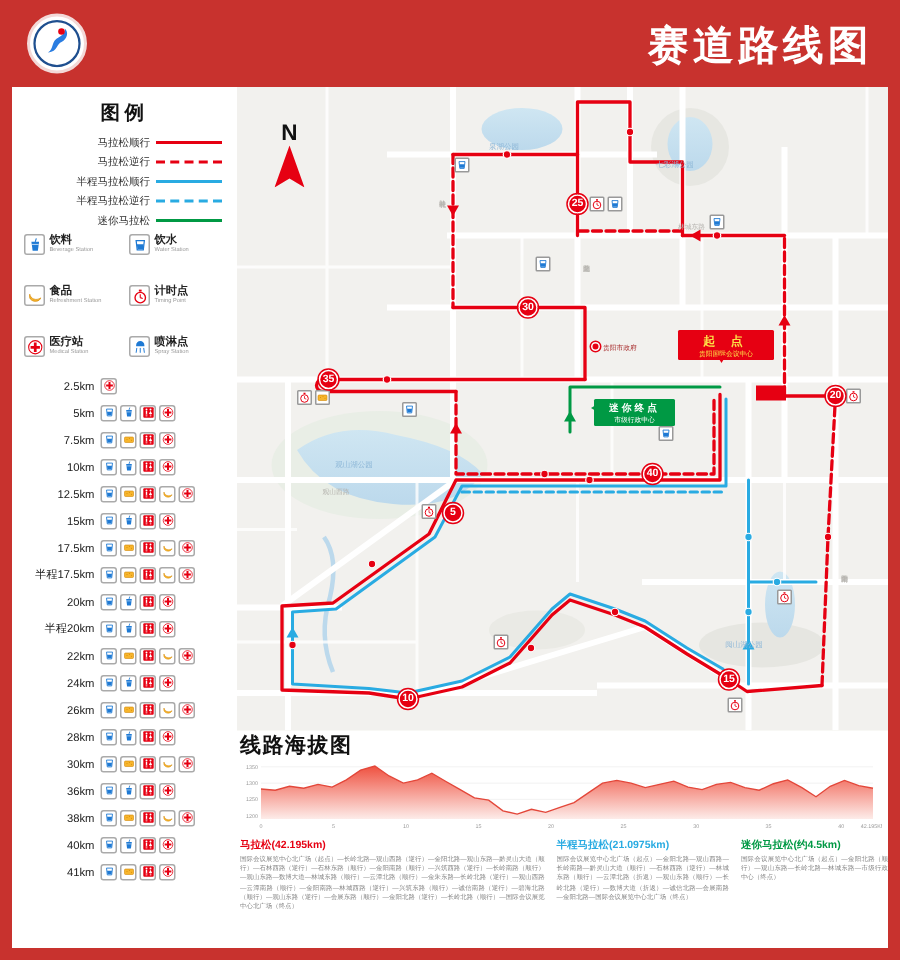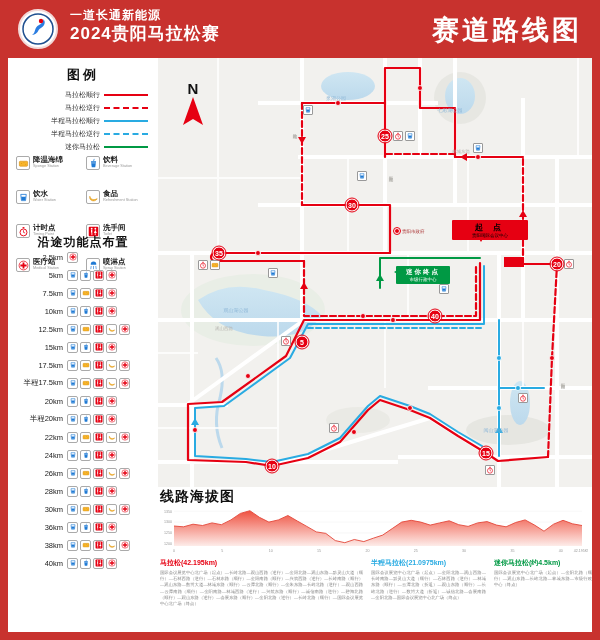--- a/index.html
+++ b/index.html
@@ -39,21 +39,21 @@
   
   #map{position:absolute;left:150px;top:0;width:434px;height:429px;background:#f2f1ee;overflow:hidden;}
   #map-svg{position:absolute;left:0;top:0;}
   .kmm{position:absolute;width:13px;height:13px;border-radius:50%;background:var(--route-red);border:1px solid #fff;outline:1px solid var(--route-red);color:#fff;font-size:7px;font-weight:bold;display:flex;align-items:center;justify-content:center;transform:translate(-50%,-50%);z-index:5;}
   .mic{position:absolute;width:10px;height:10px;background:#fff;border:1px solid #999;border-radius:1px;display:flex;align-items:center;justify-content:center;transform:translate(-50%,-50%);z-index:4;}
   .lakelbl{position:absolute;color:#8fb8d8;font-size:5px;transform:translate(-50%,-50%);white-space:nowrap;z-index:2;}
   .roadlbl{position:absolute;color:#b5b3ae;font-size:4.5px;transform:translate(-50%,-50%);white-space:nowrap;z-index:2;}
   .roadlbl.v{writing-mode:vertical-rl;}
   #compass{position:absolute;left:22px;top:22px;width:26px;text-align:center;z-index:6;}
   #compass .n{font-size:15px;font-weight:bold;color:#111;}
-  #start-box{position:absolute;left:294px;top:162px;width:76px;background:var(--route-red);color:#000000;text-align:center;padding:2px 18px;border-radius:1px;z-index:7;}
+  #start-box{position:absolute;left:294px;top:162px;width:64px;background:var(--route-red);color:#fde047;text-align:center;padding:2px 2px;border-radius:1px;z-index:7;}
   #start-box .l1{font-size:8px;font-weight:bold;letter-spacing:4px;}
   #start-box .l2{font-size:4.5px;}
   #start-box:after{content:"";position:absolute;left:26px;bottom:-5px;border:3px solid transparent;border-top:5px solid var(--route-red);}
   #mini-box{position:absolute;left:238px;top:208px;width:54px;background:var(--route-green);color:#fff;text-align:center;padding:2px 1px;border-radius:1px;z-index:7;}
   #mini-box .l1{font-size:6.5px;font-weight:bold;letter-spacing:2px;}
   #mini-box .l2{font-size:4.5px;}
   #mini-box:before{content:"";position:absolute;left:-5px;top:3px;border:3px solid transparent;border-right:5px solid var(--route-green);}
   #gate{position:absolute;left:346px;top:199px;width:20px;height:10px;background:var(--route-red);z-index:6;}
   #poi{position:absolute;left:236px;top:170px;z-index:6;display:flex;align-items:center;gap:2px;}
   #poi .dot{width:6px;height:6px;border-radius:50%;background:var(--route-red);border:1px solid #fff;outline:1px solid var(--route-red);}
@@ -125,24 +125,20 @@
 <div id="poster">
 
   <div id="header">
     <div id="logo">
       <svg viewBox="0 0 32 32">
         <circle cx="16" cy="16" r="15" fill="#fff" stroke="#1f4f8f" stroke-width="1.5"></circle>
         <path d="M10,22 C14,20 12,14 17,12 C21,10 22,7 21,6 C24,8 23,13 19,15 C15,17 17,21 10,22 Z" fill="#2a7de1"></path>
         <circle cx="19" cy="8" r="2.2" fill="#e60012"></circle>
       </svg>
     </div>
-    <div id="title-block">
-      <div id="sponsor-line">一道长通新能源</div>
-      <div id="event-line">2024贵阳马拉松赛</div>
-    </div>
     <div id="right-title">赛道路线图</div>
   </div>
 
   <div id="content">
 
     <div id="sidebar">
       <div id="legend-title">图例</div>
       <div id="legend-routes">
           <div class="lg-row">
             <span class="lg-label">马拉松顺行</span>
@@ -162,31 +158,20 @@
           </div>
           <div class="lg-row">
             <span class="lg-label">迷你马拉松</span>
             <span class="lg-line" style="border-top-style: solid; border-top-color: rgb(0, 153, 68);"></span>
           </div>
         </div>
       <div id="facility-legend">
           <div class="fl-cell">
             <span class="icbox" style="width: 14px; height: 14px;">
               <svg viewBox="0 0 12 12" width="11" height="11">
-                <use href="#sym-sponge"></use>
-              </svg>
-            </span>
-            <div class="fl-text">
-              <div class="fl-zh">降温海绵</div>
-              <div class="fl-en">Sponge Station</div>
-            </div>
-          </div>
-          <div class="fl-cell">
-            <span class="icbox" style="width: 14px; height: 14px;">
-              <svg viewBox="0 0 12 12" width="11" height="11">
                 <use href="#sym-beverage"></use>
               </svg>
             </span>
             <div class="fl-text">
               <div class="fl-zh">饮料</div>
               <div class="fl-en">Beverage Station</div>
             </div>
           </div>
           <div class="fl-cell">
             <span class="icbox" style="width: 14px; height: 14px;">
@@ -217,52 +202,40 @@
               </svg>
             </span>
             <div class="fl-text">
               <div class="fl-zh">计时点</div>
               <div class="fl-en">Timing Point</div>
             </div>
           </div>
           <div class="fl-cell">
             <span class="icbox" style="width: 14px; height: 14px;">
               <svg viewBox="0 0 12 12" width="11" height="11">
-                <use href="#sym-toilet"></use>
-              </svg>
-            </span>
-            <div class="fl-text">
-              <div class="fl-zh">洗手间</div>
-              <div class="fl-en">Toilet</div>
-            </div>
-          </div>
-          <div class="fl-cell">
-            <span class="icbox" style="width: 14px; height: 14px;">
-              <svg viewBox="0 0 12 12" width="11" height="11">
                 <use href="#sym-medical"></use>
               </svg>
             </span>
             <div class="fl-text">
               <div class="fl-zh">医疗站</div>
               <div class="fl-en">Medical Station</div>
             </div>
           </div>
           <div class="fl-cell">
             <span class="icbox" style="width: 14px; height: 14px;">
               <svg viewBox="0 0 12 12" width="11" height="11">
                 <use href="#sym-spray"></use>
               </svg>
             </span>
             <div class="fl-text">
               <div class="fl-zh">喷淋点</div>
               <div class="fl-en">Spray Station</div>
             </div>
           </div>
         </div>
-      <div id="waypoints-title">沿途功能点布置</div>
       <div id="waypoint-rows">
           <div class="wrow">
             <span class="wkm">2.5km</span>
             <span class="wicons">
               <span class="icbox" style="width: 11px; height: 11px;">
                 <svg viewBox="0 0 12 12" width="8" height="8">
                   <use href="#sym-medical"></use>
                 </svg>
               </span>
             </span>
@@ -706,20 +679,45 @@
             <span class="wkm">40km</span>
             <span class="wicons">
               <span class="icbox" style="width: 11px; height: 11px;">
                 <svg viewBox="0 0 12 12" width="8" height="8">
                   <use href="#sym-water"></use>
                 </svg>
               </span>
               <span class="icbox" style="width: 11px; height: 11px;">
                 <svg viewBox="0 0 12 12" width="8" height="8">
                   <use href="#sym-beverage"></use>
+                </svg>
+              </span>
+              <span class="icbox" style="width: 11px; height: 11px;">
+                <svg viewBox="0 0 12 12" width="8" height="8">
+                  <use href="#sym-toilet"></use>
+                </svg>
+              </span>
+              <span class="icbox" style="width: 11px; height: 11px;">
+                <svg viewBox="0 0 12 12" width="8" height="8">
+                  <use href="#sym-medical"></use>
+                </svg>
+              </span>
+            </span>
+          </div>
+          <div class="wrow">
+            <span class="wkm">41km</span>
+            <span class="wicons">
+              <span class="icbox" style="width: 11px; height: 11px;">
+                <svg viewBox="0 0 12 12" width="8" height="8">
+                  <use href="#sym-water"></use>
+                </svg>
+              </span>
+              <span class="icbox" style="width: 11px; height: 11px;">
+                <svg viewBox="0 0 12 12" width="8" height="8">
+                  <use href="#sym-sponge"></use>
                 </svg>
               </span>
               <span class="icbox" style="width: 11px; height: 11px;">
                 <svg viewBox="0 0 12 12" width="8" height="8">
                   <use href="#sym-toilet"></use>
                 </svg>
               </span>
               <span class="icbox" style="width: 11px; height: 11px;">
                 <svg viewBox="0 0 12 12" width="8" height="8">
                   <use href="#sym-medical"></use>

